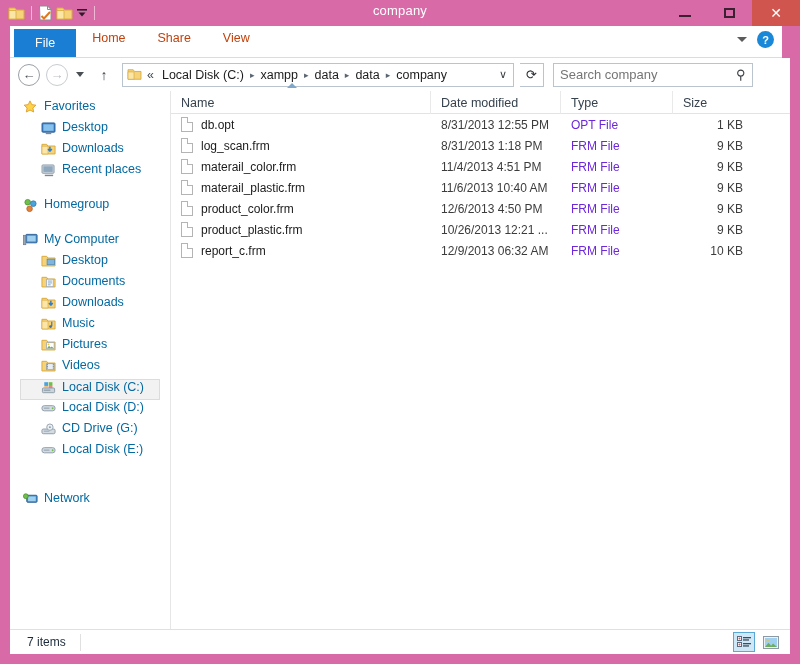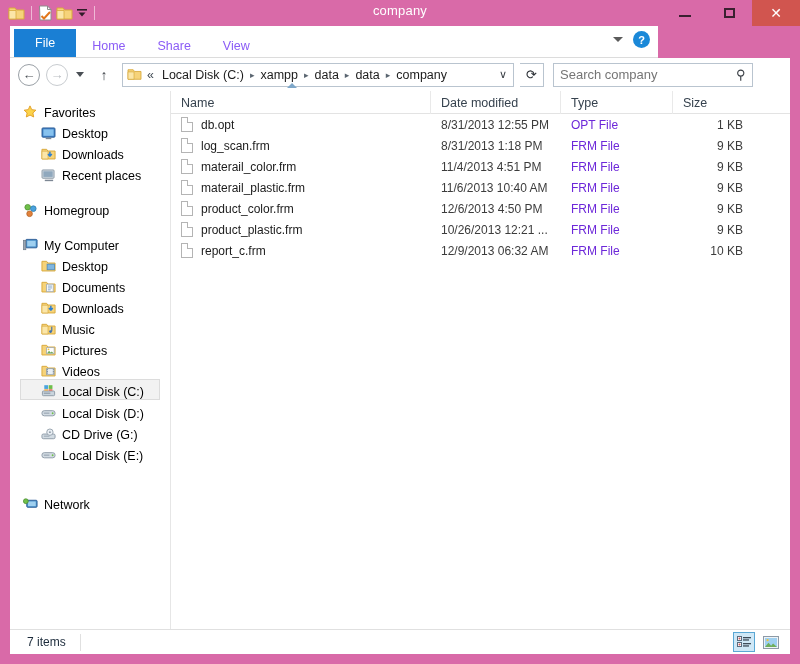--- a/index.html
+++ b/index.html
@@ -48,29 +48,29 @@
     color: #2a2a2a; font-size: 12px;
   }
   .wc.close { background: #d1554f; color: #fff; width: 48px; }
   .wc-min { width: 12px; height: 2px; background: #3a2030; margin-top: 6px; }
   .wc-max { width: 11px; height: 10px; border: 2px solid #3a2030; }
   .wc-x { font-size: 14px; line-height: 1; font-weight: 400; }
 
   
   .ribbon {
     position: absolute; left: 10px; top: 26px;
-    width: 648px; height: 32px;
+    width: 772px; height: 32px;
     background: #ffffff;
     border-bottom: 1px solid #dcdcdc;
   }
   .tabs { position: absolute; left: 4px; top: 0; display: flex; height: 31px; }
   .tab {
     display: flex; align-items: center; justify-content: center;
-    height: 24px; padding: 0 16px; margin-top: 8px;
-    font-size: 12.5px; color: #8b5cf6;
+    height: 24px; padding: 0 16px; margin-top: 0;
+    font-size: 12.5px; color: #c2410c;
   }
   .tab.file {
     background: #1a7fd4; color: #ffffff;
     padding: 0 21px; height: 28px; margin-top: 3px;
   }
   .ribbon-right {
     position: absolute; right: 8px; top: 5px;
     display: flex; align-items: center; gap: 10px;
   }
   .chev-down {
@@ -158,23 +158,23 @@
     display: flex;
   }
   .navpane {
     width: 160px; height: 538px;
     background: #ffffff;
     padding-top: 8px;
     overflow: hidden;
     position: relative;
   }
   .nav-item {
-    display: flex; align-items: flex-end;
+    display: flex; align-items: flex-start;
     height: 21px;
-    font-size: 12.5px; color: #000000;
+    font-size: 12.5px; color: #0369a1;
     white-space: nowrap;
   }
   .nav-item .ico {
     width: 16px; height: 16px; margin-right: 6px;
     flex: 0 0 16px;
     display: flex; align-items: center; justify-content: center;
   }
   .nav-item.root { padding-left: 12px; }
   .nav-item.child { padding-left: 30px; }
   .nav-item.selected {

